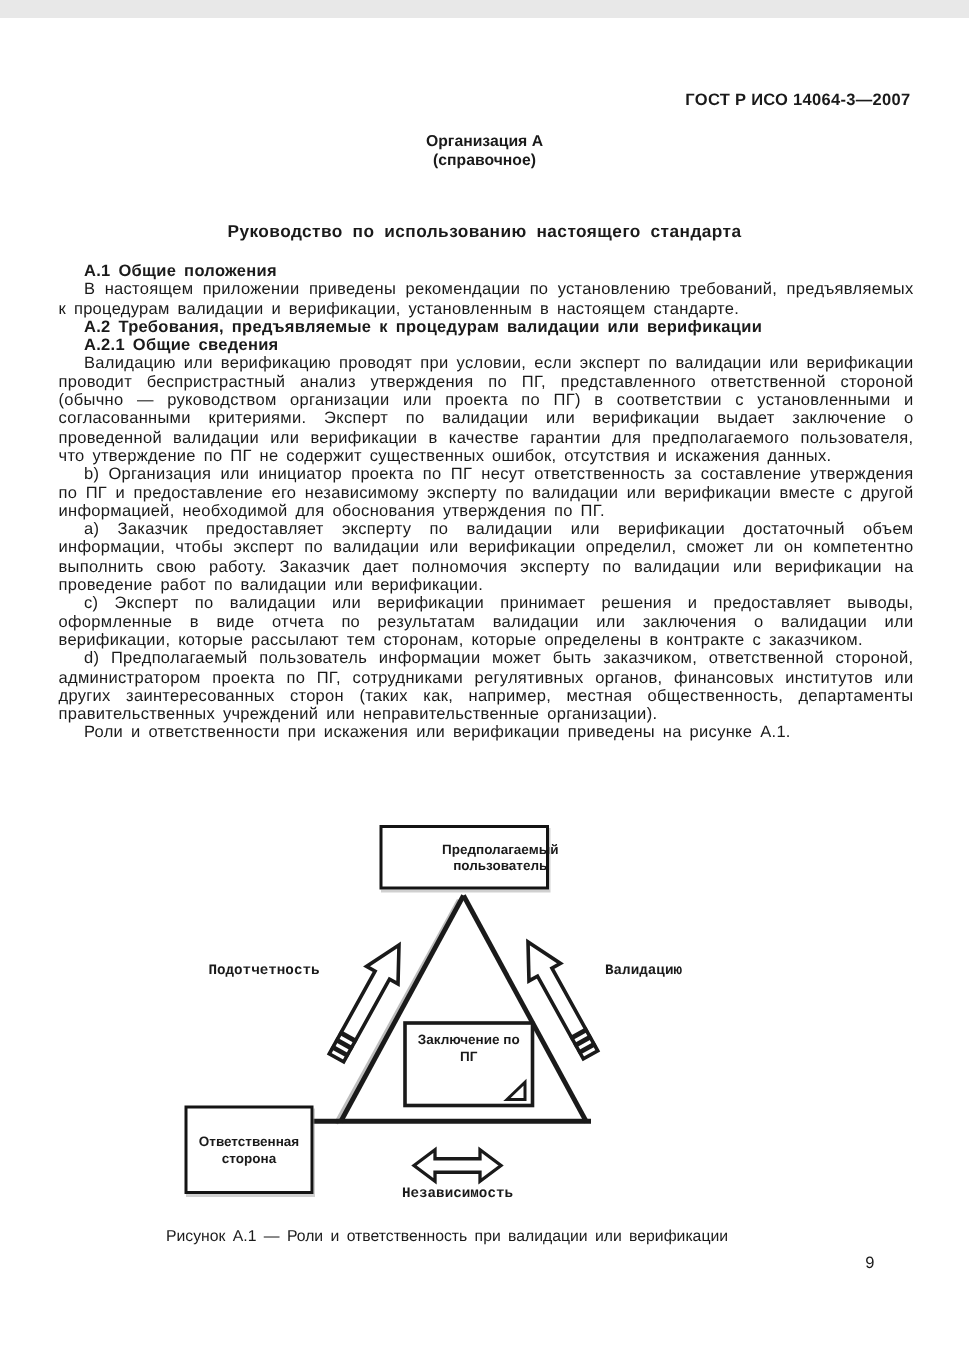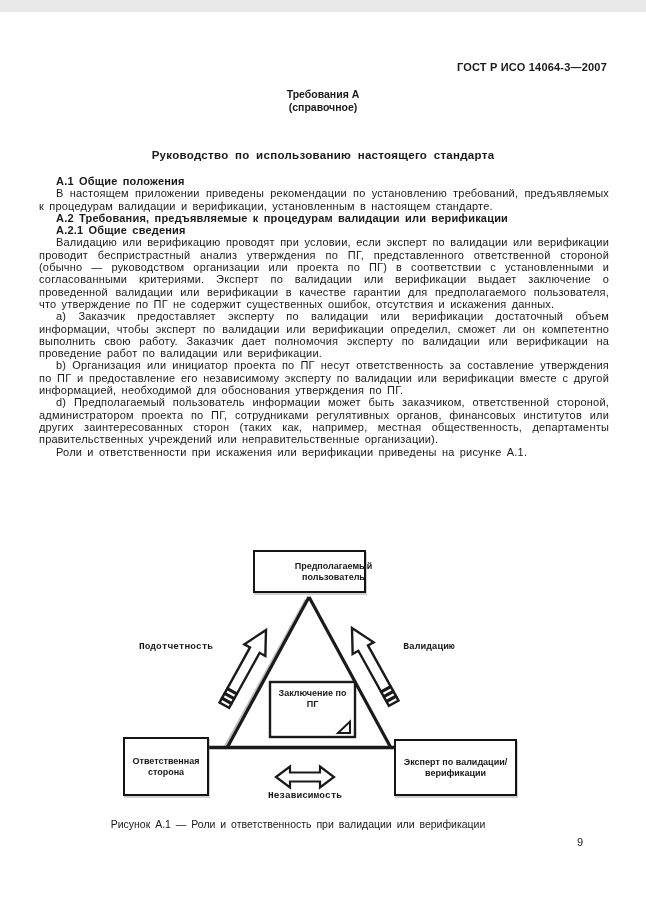--- a/index.html
+++ b/index.html
@@ -60,34 +60,35 @@
   }
 </style>
 </head>
 <body>
 
 <div class="page">
 
   <div class="doc-header">ГОСТ Р ИСО 14064-3—2007</div>
 
   <div class="appendix">
-    <div>Требования А</div>
+    <div>Организация А</div>
     <div>(справочное)</div>
   </div>
 
   <div class="doc-title">Руководство по использованию настоящего стандарта</div>
 
   <div class="content">
     <p class="h">А.1 Общие положения</p>
     <p>В настоящем приложении приведены рекомендации по установлению требований, предъявляемых к процедурам валидации и верификации, установленным в настоящем стандарте.</p>
     <p class="h">А.2 Требования, предъявляемые к процедурам валидации или верификации</p>
     <p class="h">А.2.1 Общие сведения</p>
     <p>Валидацию или верификацию проводят при условии, если эксперт по валидации или верификации проводит беспристрастный анализ утверждения по ПГ, представленного ответственной стороной (обычно — руководством организации или проекта по ПГ) в соответствии с установленными и согласованными критериями. Эксперт по валидации или верификации выдает заключение о проведенной валидации или верификации в качестве гарантии для предполагаемого пользователя, что утверждение по ПГ не содержит существенных ошибок, отсутствия и искажения данных.</p>
+    <p>b) Организация или инициатор проекта по ПГ несут ответственность за составление утверждения по ПГ и предоставление его независимому эксперту по валидации или верификации вместе с другой информацией, необходимой для обоснования утверждения по ПГ.</p>
     <p>а) Заказчик предоставляет эксперту по валидации или верификации достаточный объем информации, чтобы эксперт по валидации или верификации определил, сможет ли он компетентно выполнить свою работу. Заказчик дает полномочия эксперту по валидации или верификации на проведение работ по валидации или верификации.</p>
-    <p>b) Организация или инициатор проекта по ПГ несут ответственность за составление утверждения по ПГ и предоставление его независимому эксперту по валидации или верификации вместе с другой информацией, необходимой для обоснования утверждения по ПГ.</p>
+    <p>c) Эксперт по валидации или верификации принимает решения и предоставляет выводы, оформленные в виде отчета по результатам валидации или заключения о валидации или верификации, которые рассылают тем сторонам, которые определены в контракте с заказчиком.</p>
     <p>d) Предполагаемый пользователь информации может быть заказчиком, ответственной стороной, администратором проекта по ПГ, сотрудниками регулятивных органов, финансовых институтов или других заинтересованных сторон (таких как, например, местная общественность, департаменты правительственных учреждений или неправительственные  организации).</p>
     <p>Роли и ответственности при искажения или верификации приведены на рисунке А.1.</p>
   </div>
 
   <div class="figure-area">
     <svg width="646" height="272" viewBox="0 0 646 272">
 
       <line x1="306" y1="60" x2="224" y2="209" stroke="#bdbdbd" stroke-width="3"></line>
       <line x1="388" y1="60" x2="306" y2="62" stroke="#ffffff" stroke-width="0"></line>
       <line x1="387" y1="61" x2="305" y2="210" stroke="#bdbdbd" stroke-width="3" transform="translate(6,0) scale(1,1)" opacity="0"></line>
@@ -112,21 +113,20 @@
       </g>
 
       <rect x="270" y="142" width="85" height="55" fill="#ffffff" stroke="#1a1a1a" stroke-width="2.4"></rect>
       <polygon points="338,193 350,181.5 350,193" fill="#ffffff" stroke="#1a1a1a" stroke-width="2"></polygon>
 
       <polygon points="276,237 290,226.5 290,232.5 320,232.5 320,226.5 334,237 320,247.5 320,241.5 290,241.5 290,247.5" fill="#ffffff" stroke="#1a1a1a" stroke-width="2.2"></polygon>
     </svg>
 
     <div class="node node-user">Предполагаемый пользователь</div>
     <div class="node node-responsible">Ответственная сторона</div>
-    <div class="node node-expert">Эксперт по валидации/ верификации</div>
     <div class="node-doc-label">Заключение по ПГ</div>
 
     <div class="edge-label edge-left">Подотчетность</div>
     <div class="edge-label edge-right">Валидацию</div>
     <div class="edge-label edge-bottom">Независимость</div>
   </div>
 
   <div class="fig-caption">Рисунок А.1 — Роли и ответственность при валидации или верификации</div>
 
   <div class="page-number">9</div>

